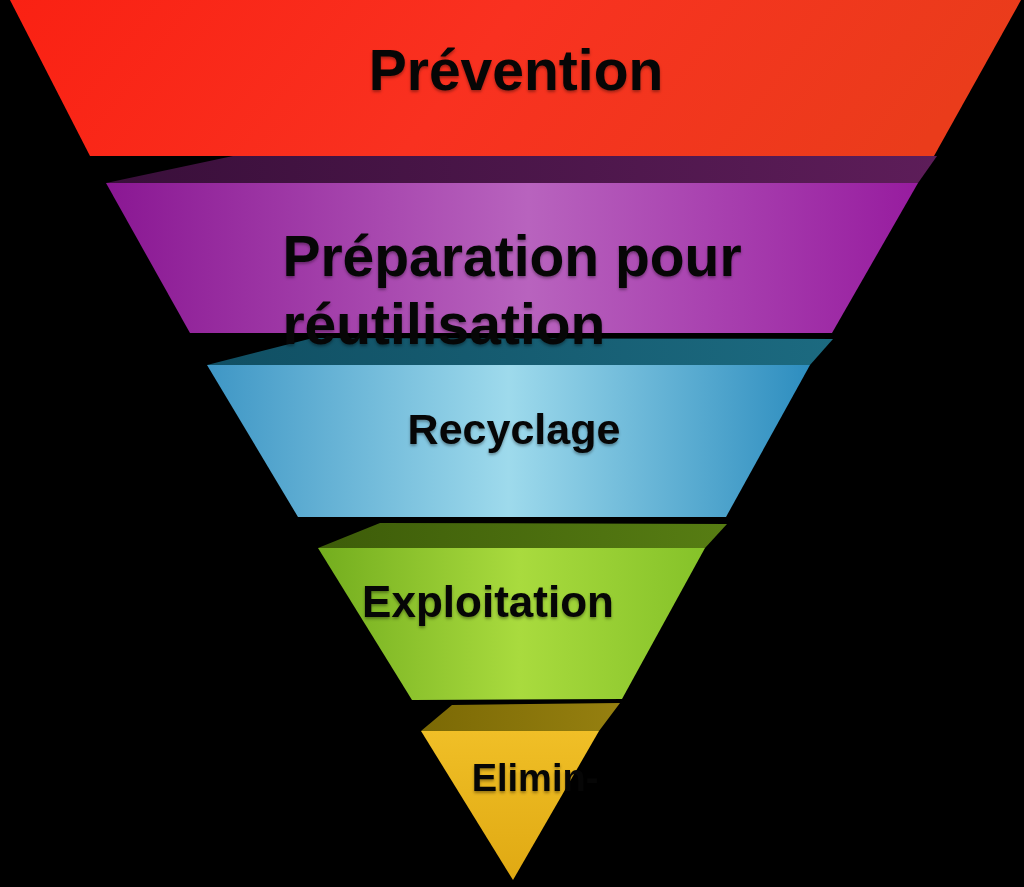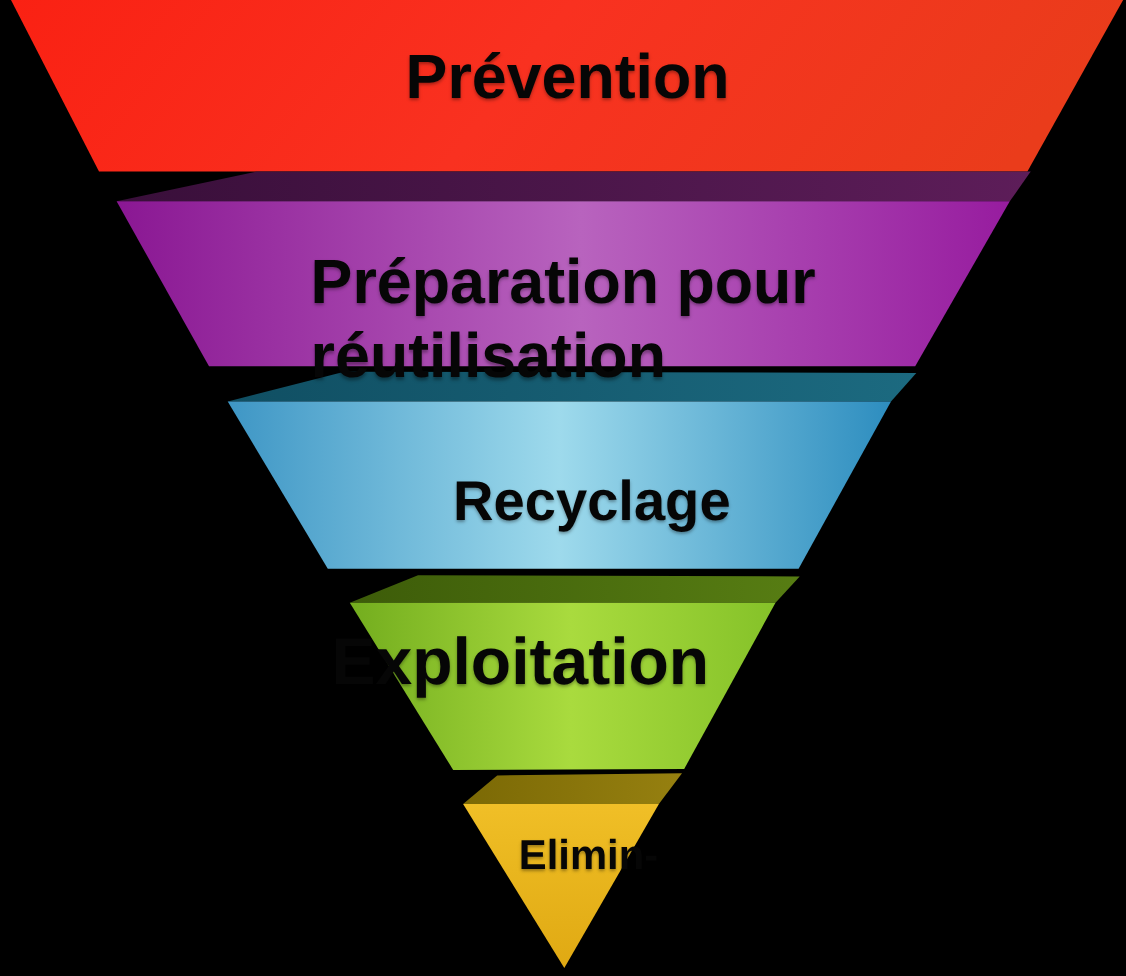--- a/index.html
+++ b/index.html
@@ -26,22 +26,22 @@
     color: #060606;
     font-weight: 700;
     text-align: left;
     white-space: nowrap;
     line-height: 1.1;
     text-shadow: 0 2px 3px rgba(0,0,0,0.35);
     pointer-events: none;
   }
   .label-prevention   { left: 516px; top: 70px;  font-size: 57px; }
   .label-preparation  { left: 512px; top: 260px; font-size: 57px; line-height: 68px; margin-top: 30px; }
-  .label-recyclage    { left: 538px; top: 430px; font-size: 51px; margin-top: 26px; }
-  .label-exploitation { left: 473px; top: 602px; font-size: 60px; }
+  .label-recyclage    { left: 514px; top: 430px; font-size: 43px; }
+  .label-exploitation { left: 488px; top: 602px; font-size: 44px; }
   .label-elimination  { left: 535px; top: 778px; font-size: 38px; line-height: 48px; }
 </style>
 </head>
 <body>
 
 <div class="stage">
 
   <svg width="1024" height="887" viewBox="0 0 1024 887">
     <defs>
       <linearGradient id="grad-face-0" x1="0" y1="0" x2="1" y2="0.12">

